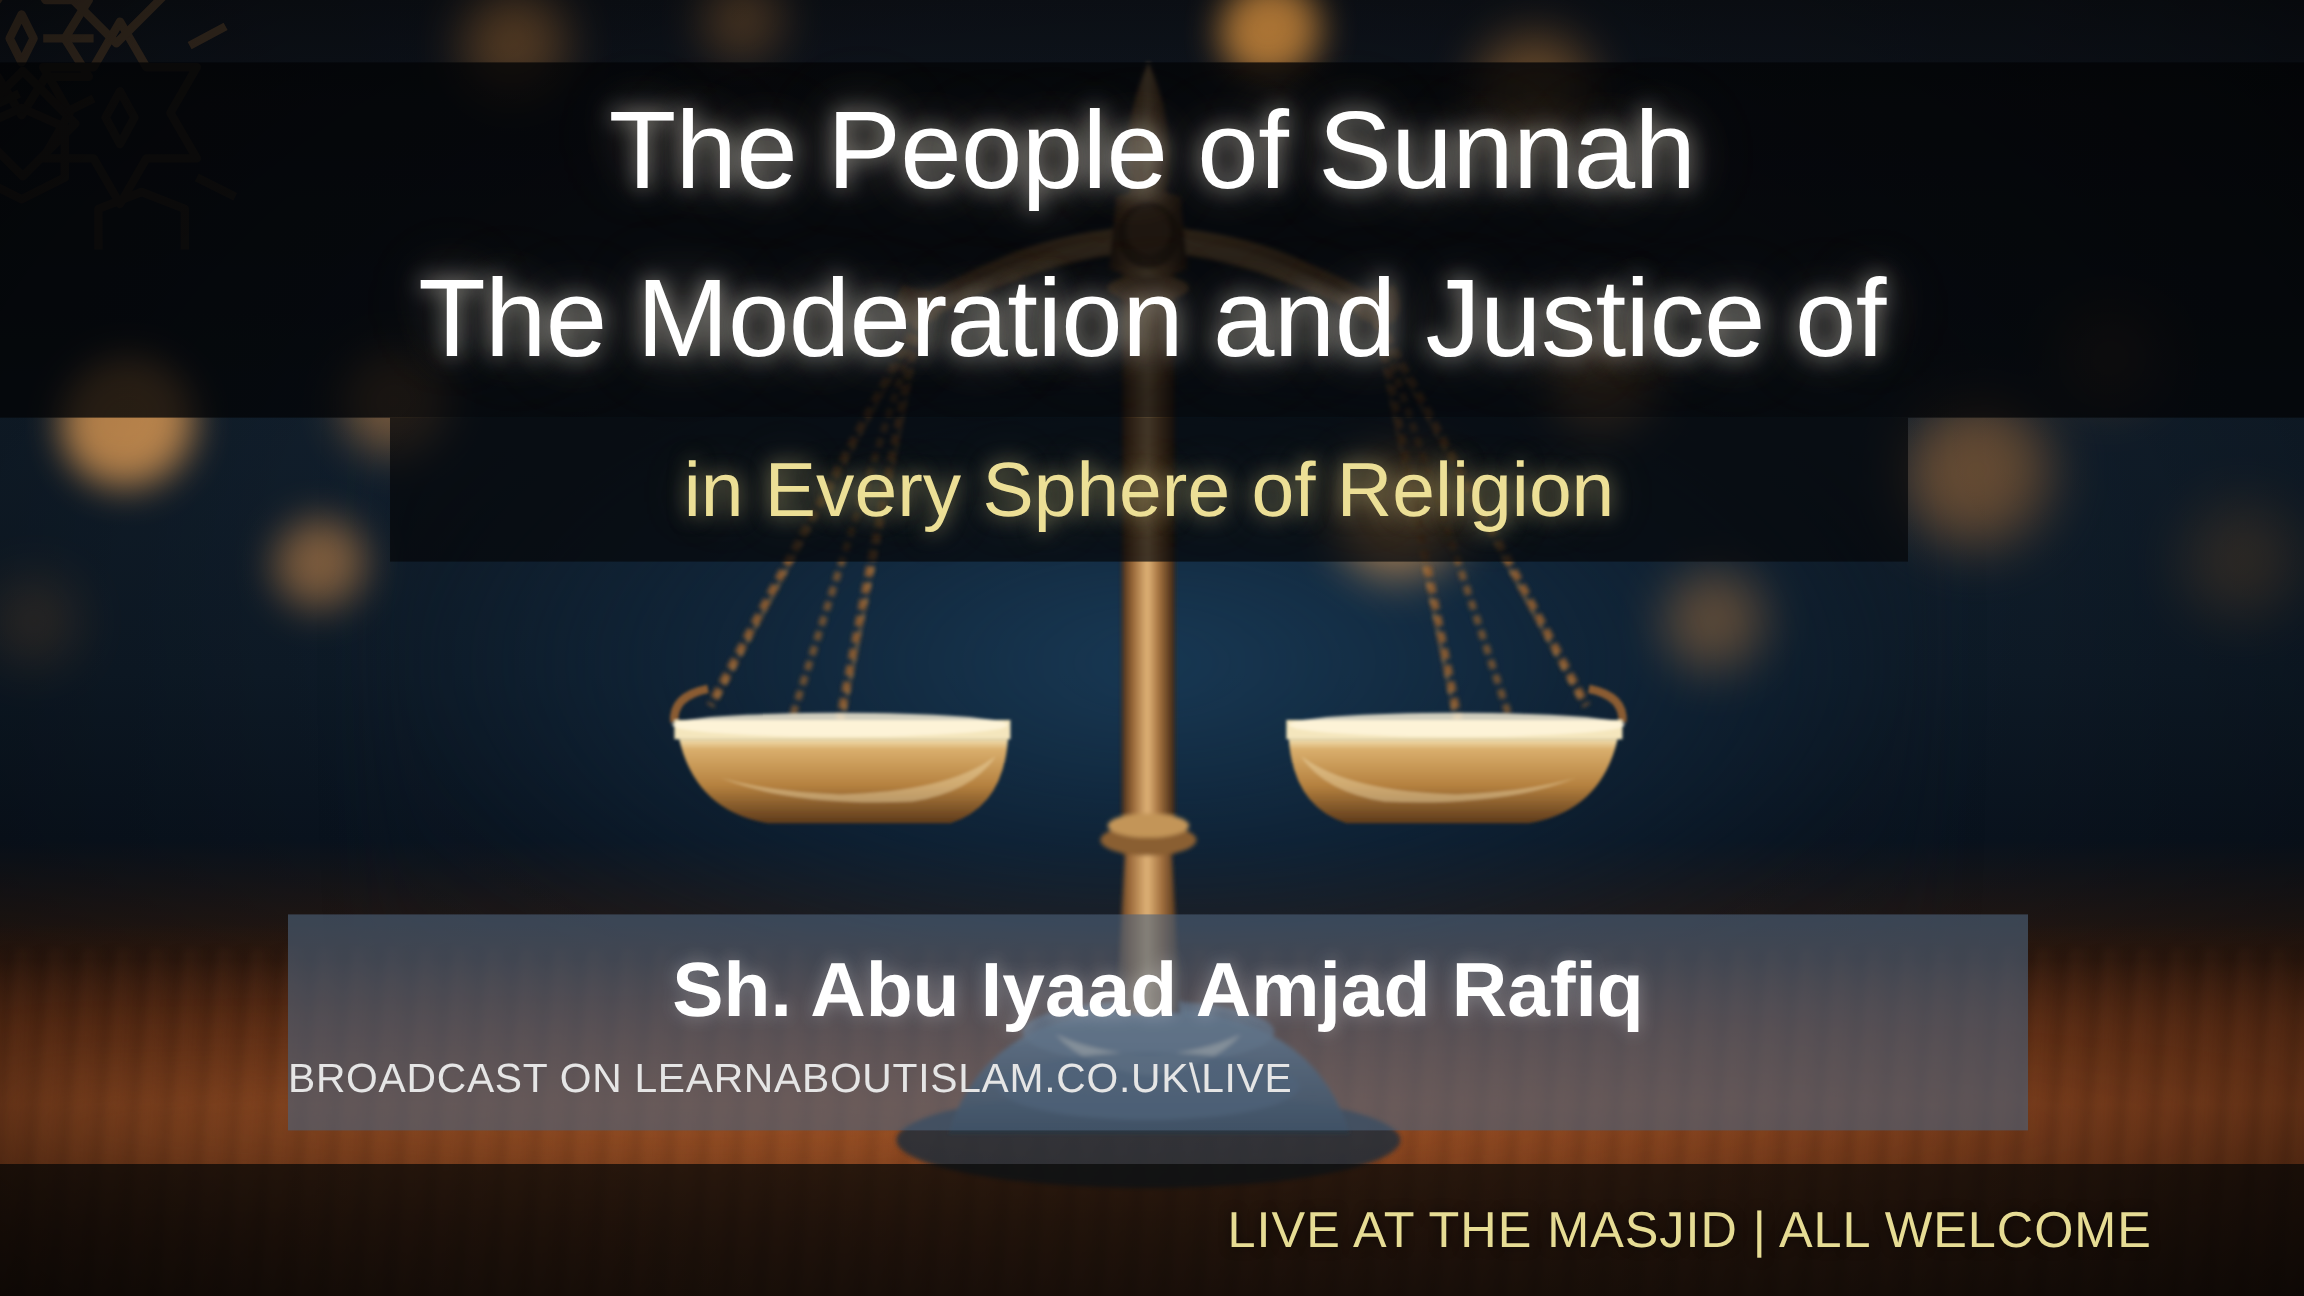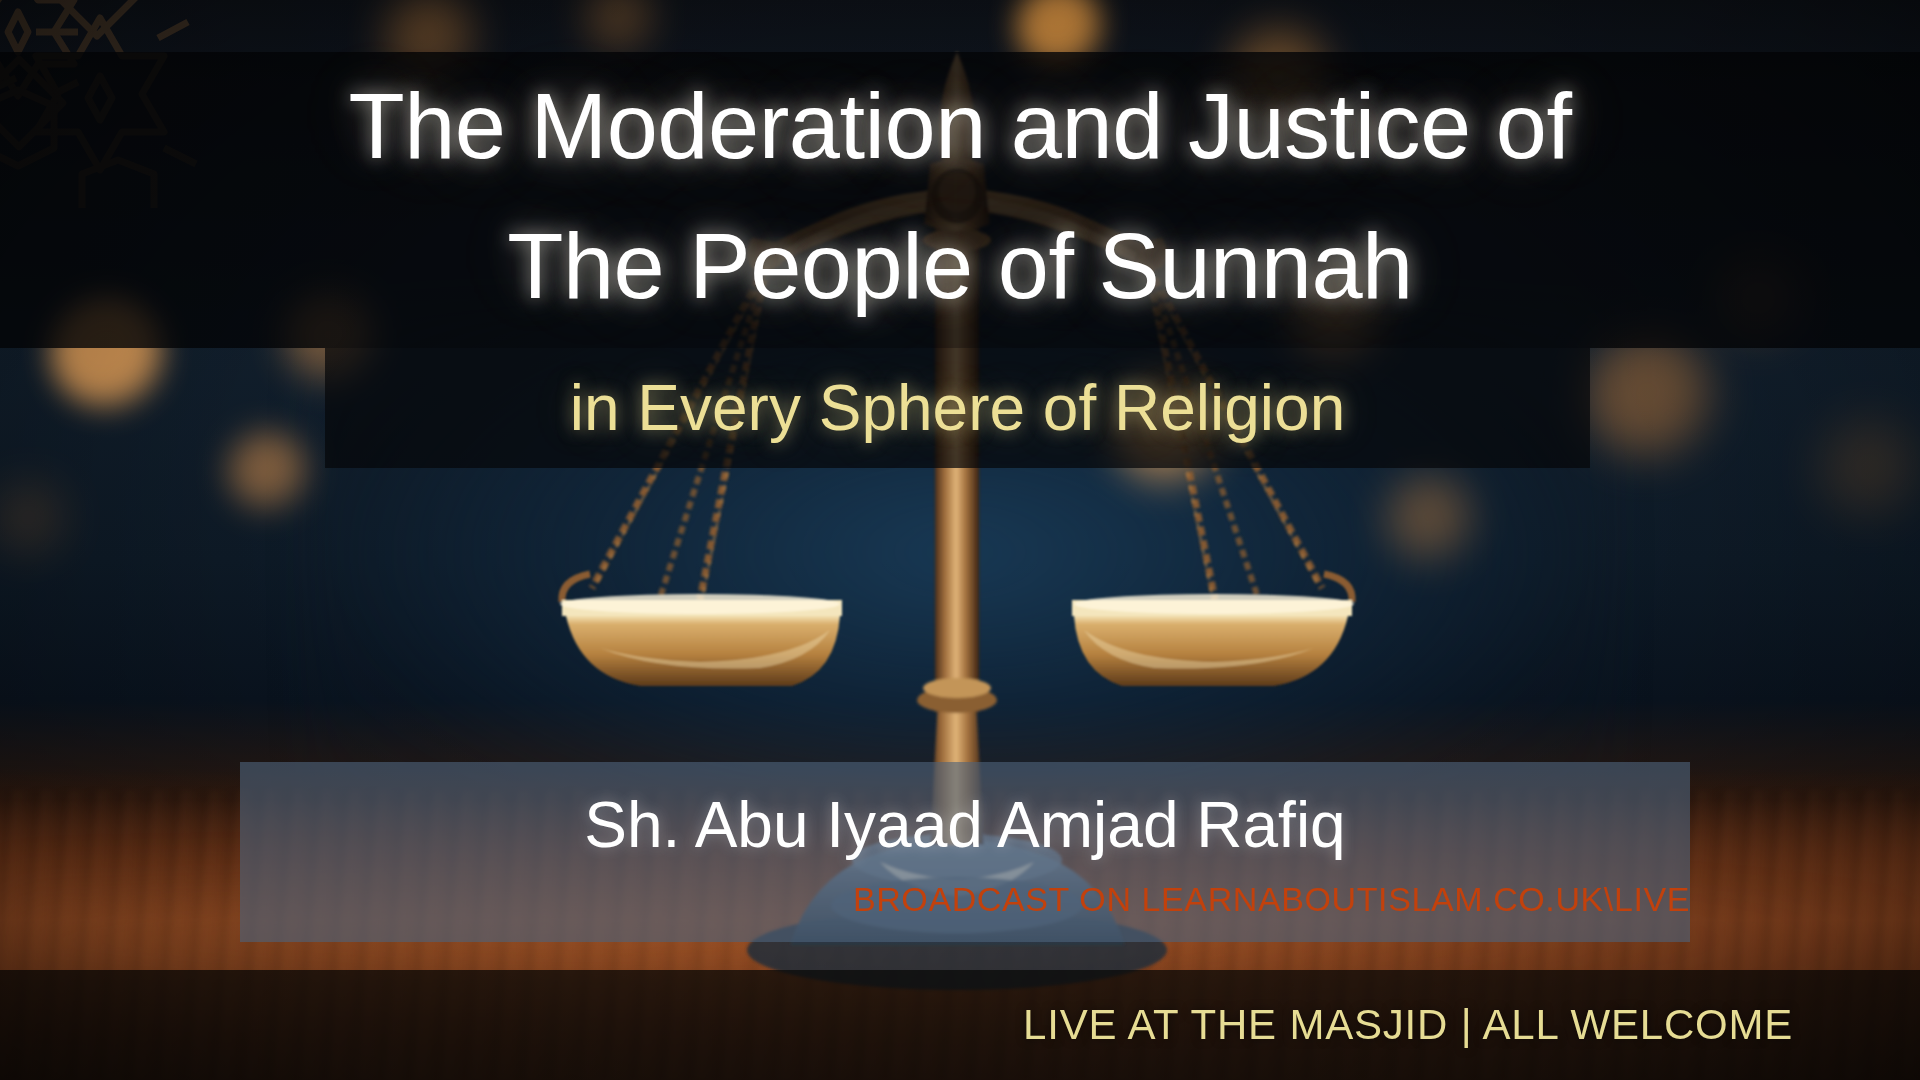--- a/index.html
+++ b/index.html
@@ -160,31 +160,31 @@
     z-index: 11;
   }
   .speaker-name {
     position: absolute;
     left: 240px; top: 782px;
     width: 1450px;
     text-align: center;
     color: #ffffff;
     font-size: 64px;
     line-height: 86px;
-    font-weight: 400;
+    font-weight: 700;
     text-shadow: 0 0 14px rgba(255,255,255,0.30);
     z-index: 12;
     white-space: nowrap;
   }
   .broadcast-line {
     position: absolute;
     left: 240px; top: 876px;
     width: 1450px;
-    text-align: right;
-    color: #c2410c;
+    text-align: left;
+    color: #e5e5e5;
     font-size: 34px;
     line-height: 46px;
     font-weight: 400;
     letter-spacing: 0.6px;
     z-index: 12;
     white-space: nowrap;
   }
 
   .bottom-row {
     position: absolute;
@@ -377,22 +377,22 @@
     </g>
   </svg>
 
   <div class="vignette"></div>
 
   <div class="band-title"></div>
   <div class="band-subtitle"></div>
   <div class="band-bottom"></div>
 
   <div class="title-wrap">
+    <div class="title-line">The People of Sunnah</div>
     <div class="title-line">The Moderation and Justice of</div>
-    <div class="title-line">The People of Sunnah</div>
   </div>
 
   <div class="subtitle">in Every Sphere of Religion</div>
 
   <div class="speaker-panel"></div>
   <div class="speaker-name">Sh. Abu Iyaad Amjad Rafiq</div>
   <div class="broadcast-line">BROADCAST ON LEARNABOUTISLAM.CO.UK\LIVE</div>
 
   <div class="bottom-row">
     <div class="bottom-venue">LIVE AT THE MASJID  | ALL WELCOME</div>

